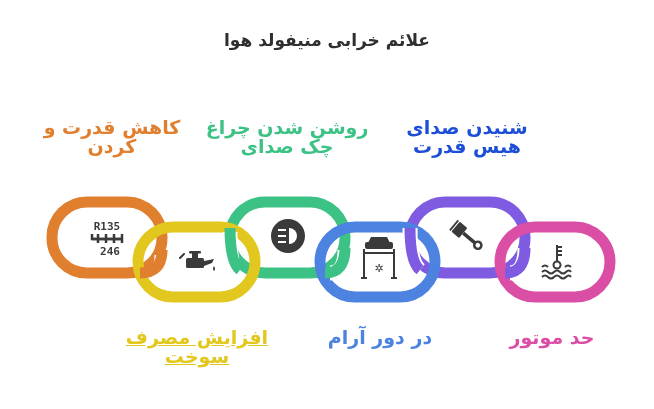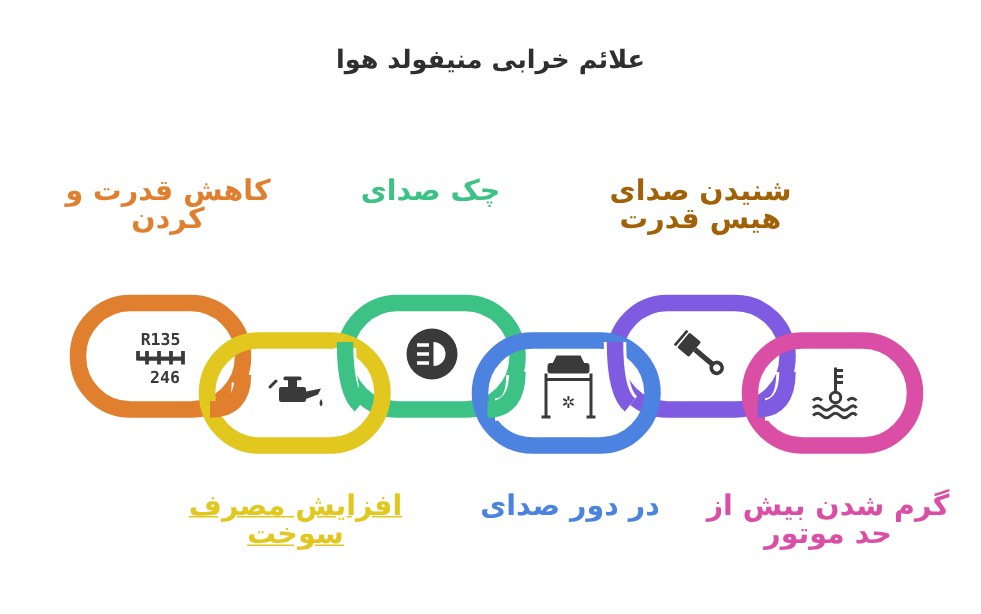--- a/index.html
+++ b/index.html
@@ -15,36 +15,36 @@
 </head>
 <body>
 
 <div class="title">علائم خرابی منیفولد هوا</div>
 
 <div class="label" style="left:27px; top:118px; color:#E07F2E;">
   <span>کاهش قدرت و</span>
   <span>کردن</span>
 </div>
 <div class="label" style="left:202px; top:118px; color:#3DC285;">
+  <span>روشن شدن چراغ</span>
   <span>چک صدای</span>
 </div>
-<div class="label" style="left:382px; top:118px; color:#a16207;">
+<div class="label" style="left:382px; top:118px; color:#1d4ed8;">
   <span>شنیدن صدای</span>
   <span>هیس قدرت</span>
 </div>
 
 <div class="label" style="left:112px; top:328px; color:#E2C81E;text-decoration:underline;">
   <span>افزایش مصرف</span>
   <span>سوخت</span>
 </div>
 <div class="label" style="left:295px; top:328px; color:#4C82E0;">
-  <span>در دور صدای</span>
+  <span>در دور آرام</span>
 </div>
 <div class="label" style="left:467px; top:328px; color:#DA4FA5;">
-  <span>گرم شدن بیش از</span>
   <span>حد موتور</span>
 </div>
 
 <svg class="chain" width="654" height="409" viewBox="0 0 654 409">
 
   <g fill="none" stroke-width="11" stroke-linecap="round">
     <rect x="52" y="202" width="110" height="71" rx="35" stroke="#E07F2E"></rect>
     <rect x="230" y="202" width="115" height="71" rx="35" stroke="#3DC285"></rect>
     <rect x="410" y="202" width="115" height="71" rx="35" stroke="#7E5BE0"></rect>
 

